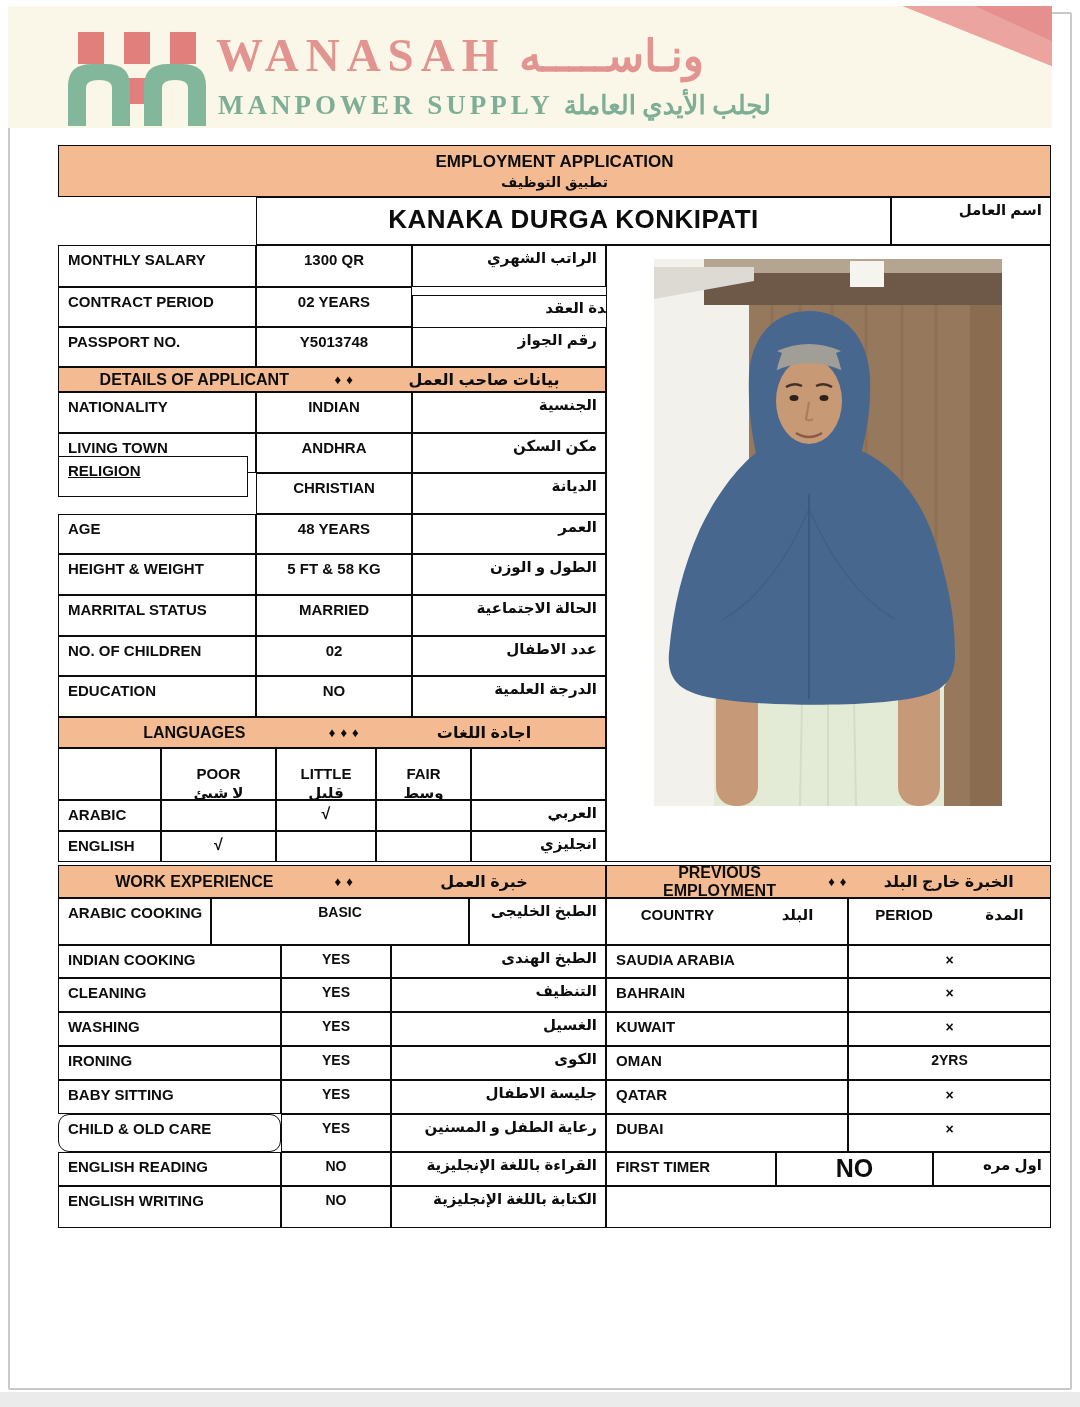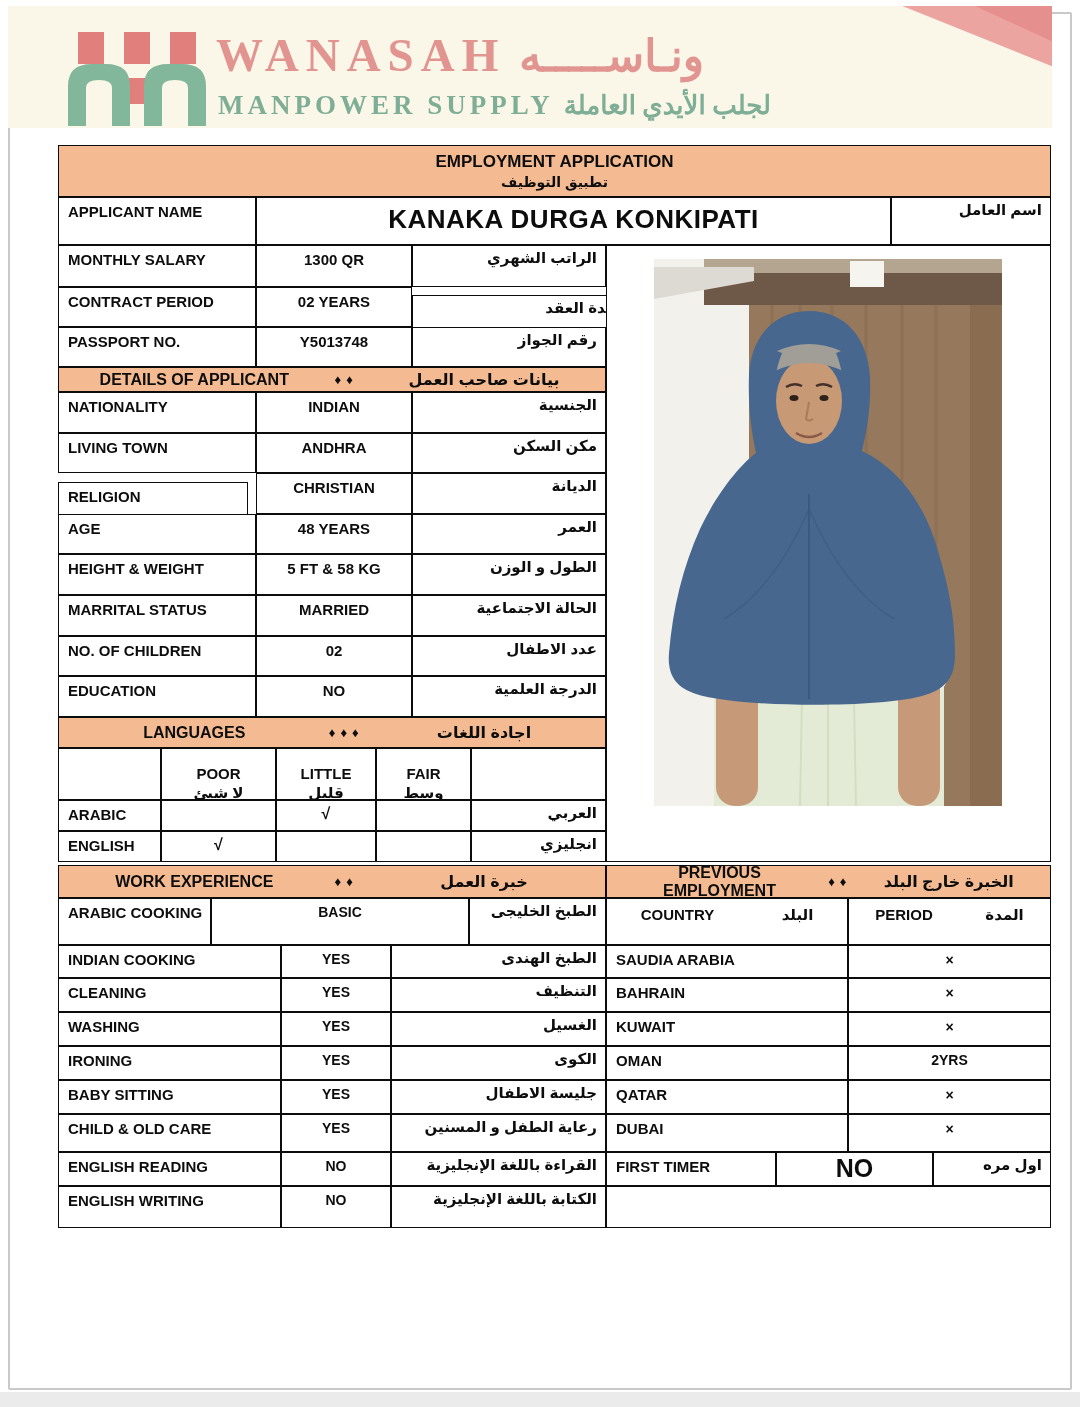--- a/index.html
+++ b/index.html
@@ -92,21 +92,20 @@
   <div class="brand2"><span>MANPOWER SUPPLY</span><span class="ar-part">لجلب الأيدي العاملة</span></div>
 </div>
 
 <div class="sheet">
 
   <div class="c peach titlebar" style="left:0;top:0;width:993px;height:52px;">
     <div class="t1">EMPLOYMENT APPLICATION</div>
     <div class="t2">تطبيق التوظيف</div>
   </div>
 
-  <div class="c lbl" style="left:0;top:52px;width:198px;height:48px;">APPLICANT NAME</div>
   <div class="c bigname" style="left:198px;top:52px;width:635px;height:48px;">KANAKA DURGA KONKIPATI</div>
   <div class="c arr" style="left:833px;top:52px;width:160px;height:48px;">اسم العامل</div>
 
   <div class="c lbl" style="left:0;top:100px;width:198px;height:42px;">MONTHLY SALARY</div>
   <div class="c val" style="left:198px;top:100px;width:156px;height:42px;">1300 QR</div>
   <div class="c arr" style="left:354px;top:100px;width:194px;height:42px;">الراتب الشهري</div>
 
   <div class="c lbl" style="left:0;top:142px;width:198px;height:40px;">CONTRACT PERIOD</div>
   <div class="c val" style="left:198px;top:142px;width:156px;height:40px;">02 YEARS</div>
   <div class="c arr" style="left:354px;top:150px;width:212px;height:40px;">مدة العقد</div>
@@ -166,21 +165,21 @@
   </div>
 
   <div class="c lbl" style="left:0;top:247px;width:198px;height:40.6px;">NATIONALITY</div>
   <div class="c val" style="left:198px;top:247px;width:156px;height:40.6px;">INDIAN</div>
   <div class="c arr" style="left:354px;top:247px;width:194px;height:40.6px;">الجنسية</div>
 
   <div class="c val" style="left:198px;top:287.6px;width:156px;height:40.6px;">ANDHRA</div>
   <div class="c lbl" style="left:0;top:287.6px;width:198px;height:40.6px;">LIVING TOWN</div>
   <div class="c arr" style="left:354px;top:287.6px;width:194px;height:40.6px;">مكن السكن</div>
 
-  <div class="c lbl" style="left:0;top:337px;width:190px;height:40.6px;">RELIGION</div>
+  <div class="c lbl" style="left:0;top:311px;width:190px;height:40.6px;text-decoration:underline;">RELIGION</div>
   <div class="c val" style="left:198px;top:328.2px;width:156px;height:40.6px;">CHRISTIAN</div>
   <div class="c arr" style="left:354px;top:328.2px;width:194px;height:40.6px;">الديانة</div>
 
   <div class="c lbl" style="left:0;top:368.8px;width:198px;height:40.6px;">AGE</div>
   <div class="c val" style="left:198px;top:368.8px;width:156px;height:40.6px;">48 YEARS</div>
   <div class="c arr" style="left:354px;top:368.8px;width:194px;height:40.6px;">العمر</div>
 
   <div class="c lbl" style="left:0;top:409.4px;width:198px;height:40.6px;">HEIGHT &amp; WEIGHT</div>
   <div class="c val" style="left:198px;top:409.4px;width:156px;height:40.6px;">5 FT &amp; 58 KG</div>
   <div class="c arr" style="left:354px;top:409.4px;width:194px;height:40.6px;">الطول و  الوزن</div>
@@ -259,21 +258,21 @@
   <div class="c arr" style="left:333px;top:867px;width:215px;height:34px;">الغسيل</div>
 
   <div class="c lbl" style="left:0;top:901px;width:223px;height:34px;">IRONING</div>
   <div class="c val" style="left:223px;top:901px;width:110px;height:34px;font-size:14px;">YES</div>
   <div class="c arr" style="left:333px;top:901px;width:215px;height:34px;">الكوى</div>
 
   <div class="c lbl" style="left:0;top:935px;width:223px;height:34px;">BABY SITTING</div>
   <div class="c val" style="left:223px;top:935px;width:110px;height:34px;font-size:14px;">YES</div>
   <div class="c arr" style="left:333px;top:935px;width:215px;height:34px;">جليسة الاطفال</div>
 
-  <div class="c lbl" style="left:0;top:969px;width:223px;height:38px;">CHILD &amp; OLD CARE</div>
+  <div class="c lbl" style="left:0;top:969px;width:223px;height:38px;border-radius:11px;">CHILD &amp; OLD CARE</div>
   <div class="c val" style="left:223px;top:969px;width:110px;height:38px;font-size:14px;">YES</div>
   <div class="c arr" style="left:333px;top:969px;width:215px;height:38px;">رعاية الطفل و  المسنين</div>
 
   <div class="c lbl" style="left:0;top:1007px;width:223px;height:34px;">ENGLISH READING</div>
   <div class="c val" style="left:223px;top:1007px;width:110px;height:34px;font-size:14px;">NO</div>
   <div class="c arr" style="left:333px;top:1007px;width:215px;height:34px;">القراءة باللغة الإنجليزية</div>
 
   <div class="c lbl" style="left:0;top:1041px;width:223px;height:42px;">ENGLISH WRITING</div>
   <div class="c val" style="left:223px;top:1041px;width:110px;height:42px;font-size:14px;">NO</div>
   <div class="c arr" style="left:333px;top:1041px;width:215px;height:42px;">الكتابة باللغة الإنجليزية</div>

